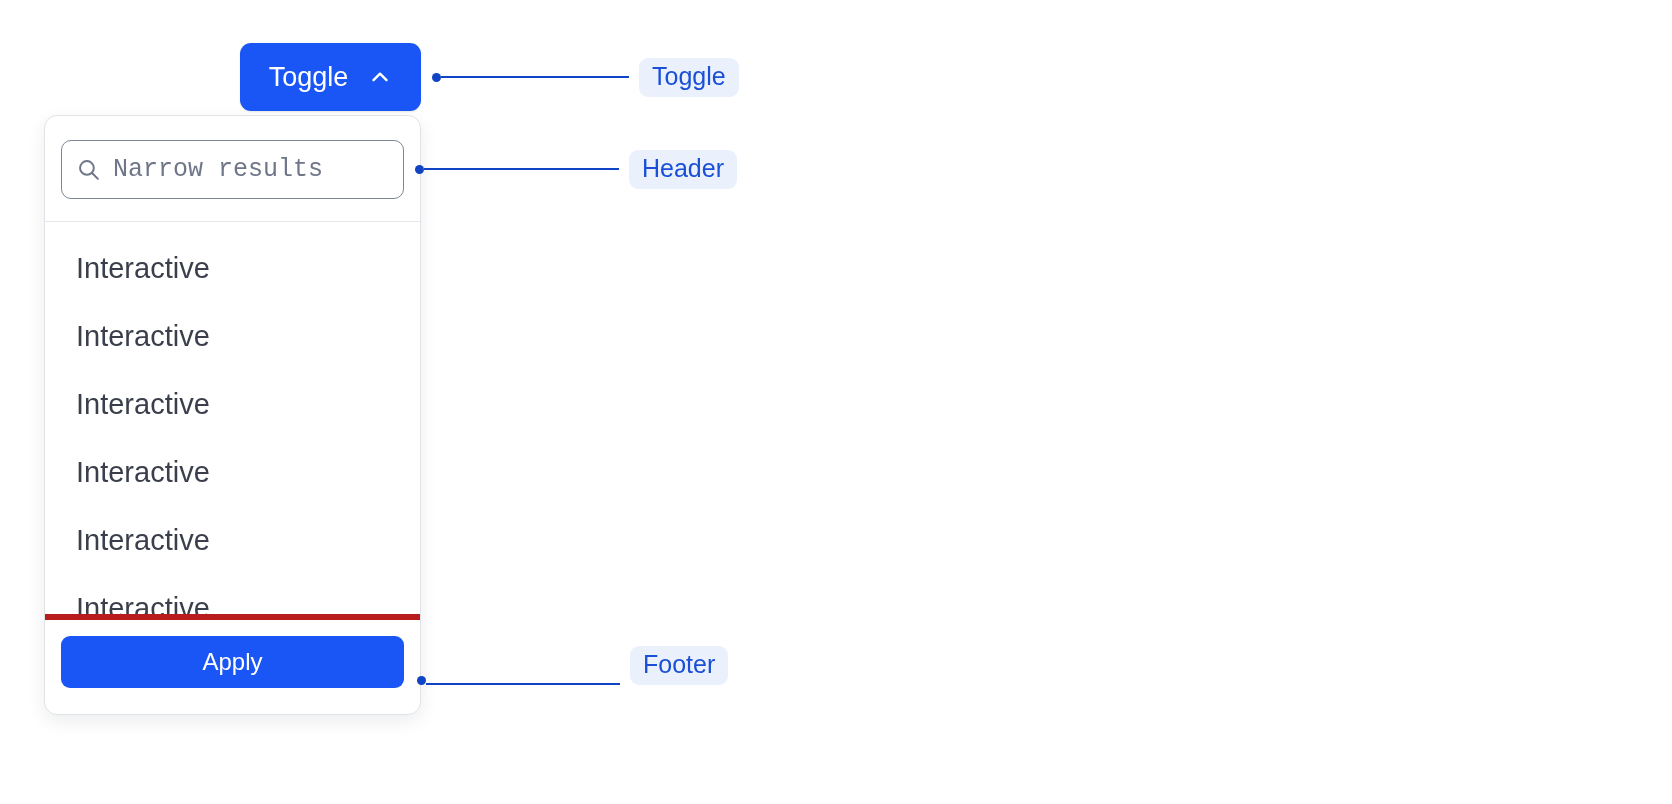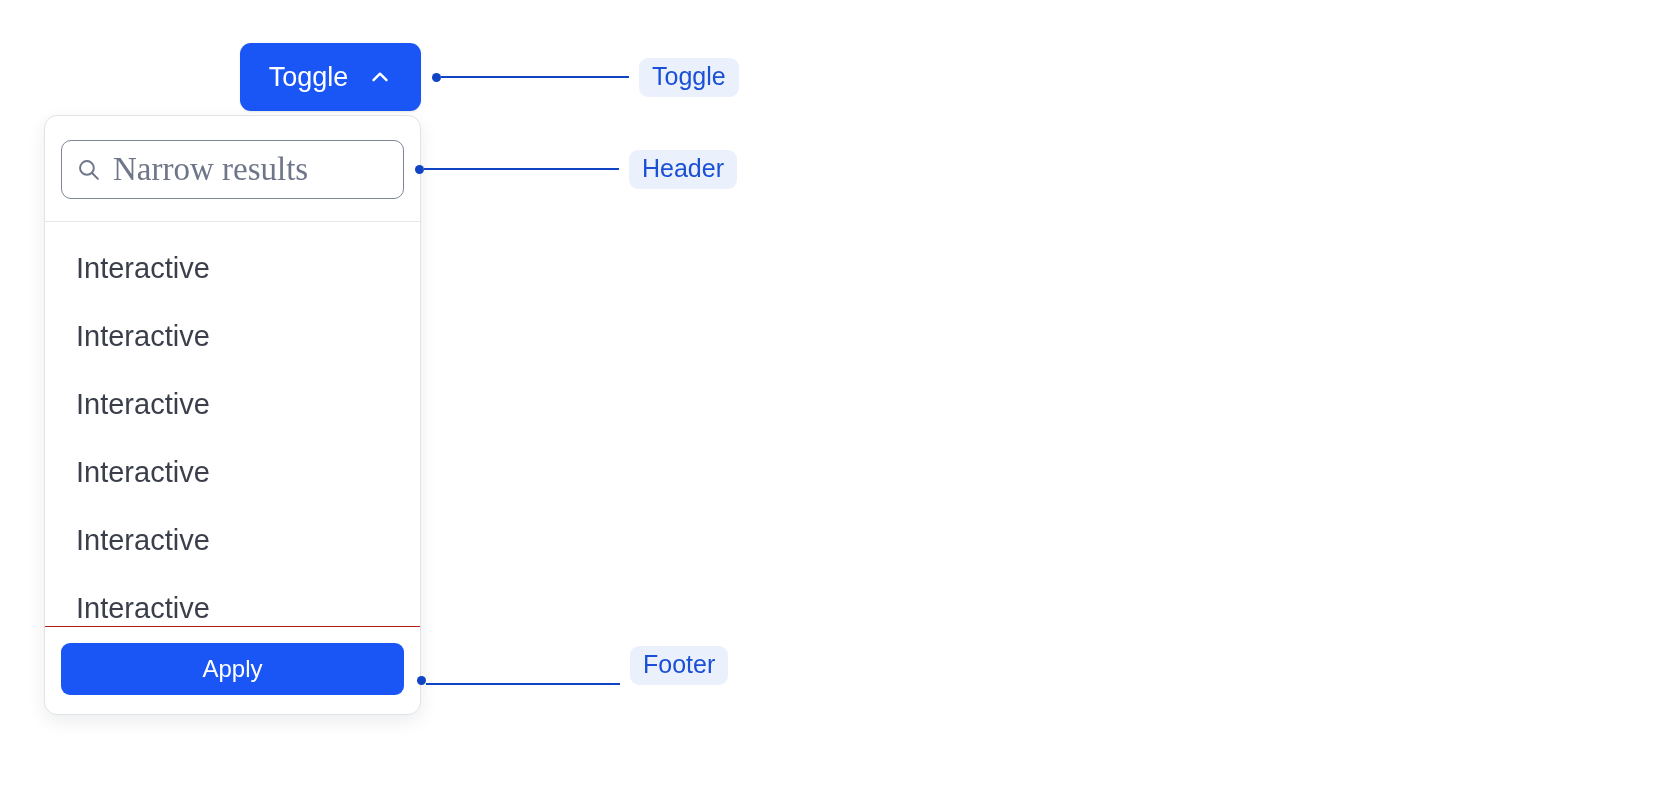--- a/index.html
+++ b/index.html
@@ -74,22 +74,22 @@
     align-items: center;
     padding: 0 14px;
     gap: 12px;
   }
   .search-icon { flex: 0 0 auto; width: 25px; height: 25px; display: block; }
   .search-input {
     flex: 1 1 auto;
     border: none;
     outline: none;
     background: transparent;
-    font-family: Liberation Serif, serif;
-    font-size: 33px;
+    font-family: Liberation Mono, monospace;
+    font-size: 25px;
     color: #6d28d9;
     min-width: 0;
   }
   .search-input::placeholder { color: #6f7689; opacity: 1; }
 
   
   .panel-list {
     flex: 1 1 auto;
     overflow: hidden;
     padding: 12px 0 8px 0;
@@ -101,22 +101,22 @@
     padding: 0 16px 0 31px;
     font-size: 29px;
     color: #3a3f4b;
     cursor: pointer;
     font-family: "Liberation Sans", sans-serif;
   }
 
   
   .panel-footer {
     flex: 0 0 auto;
-    border-top: 1px solid #b91c1c;
-    padding: 16px 16px 19px 16px;
+    border-top: 6px solid #b91c1c;
+    padding: 16px 16px 26px 16px;
   }
   .apply-button {
     display: block;
     width: 100%;
     height: 52px;
     background: #1a56f5;
     border: none;
     border-radius: 9px;
     color: #ffffff;
     font-family: "Liberation Sans", sans-serif;

